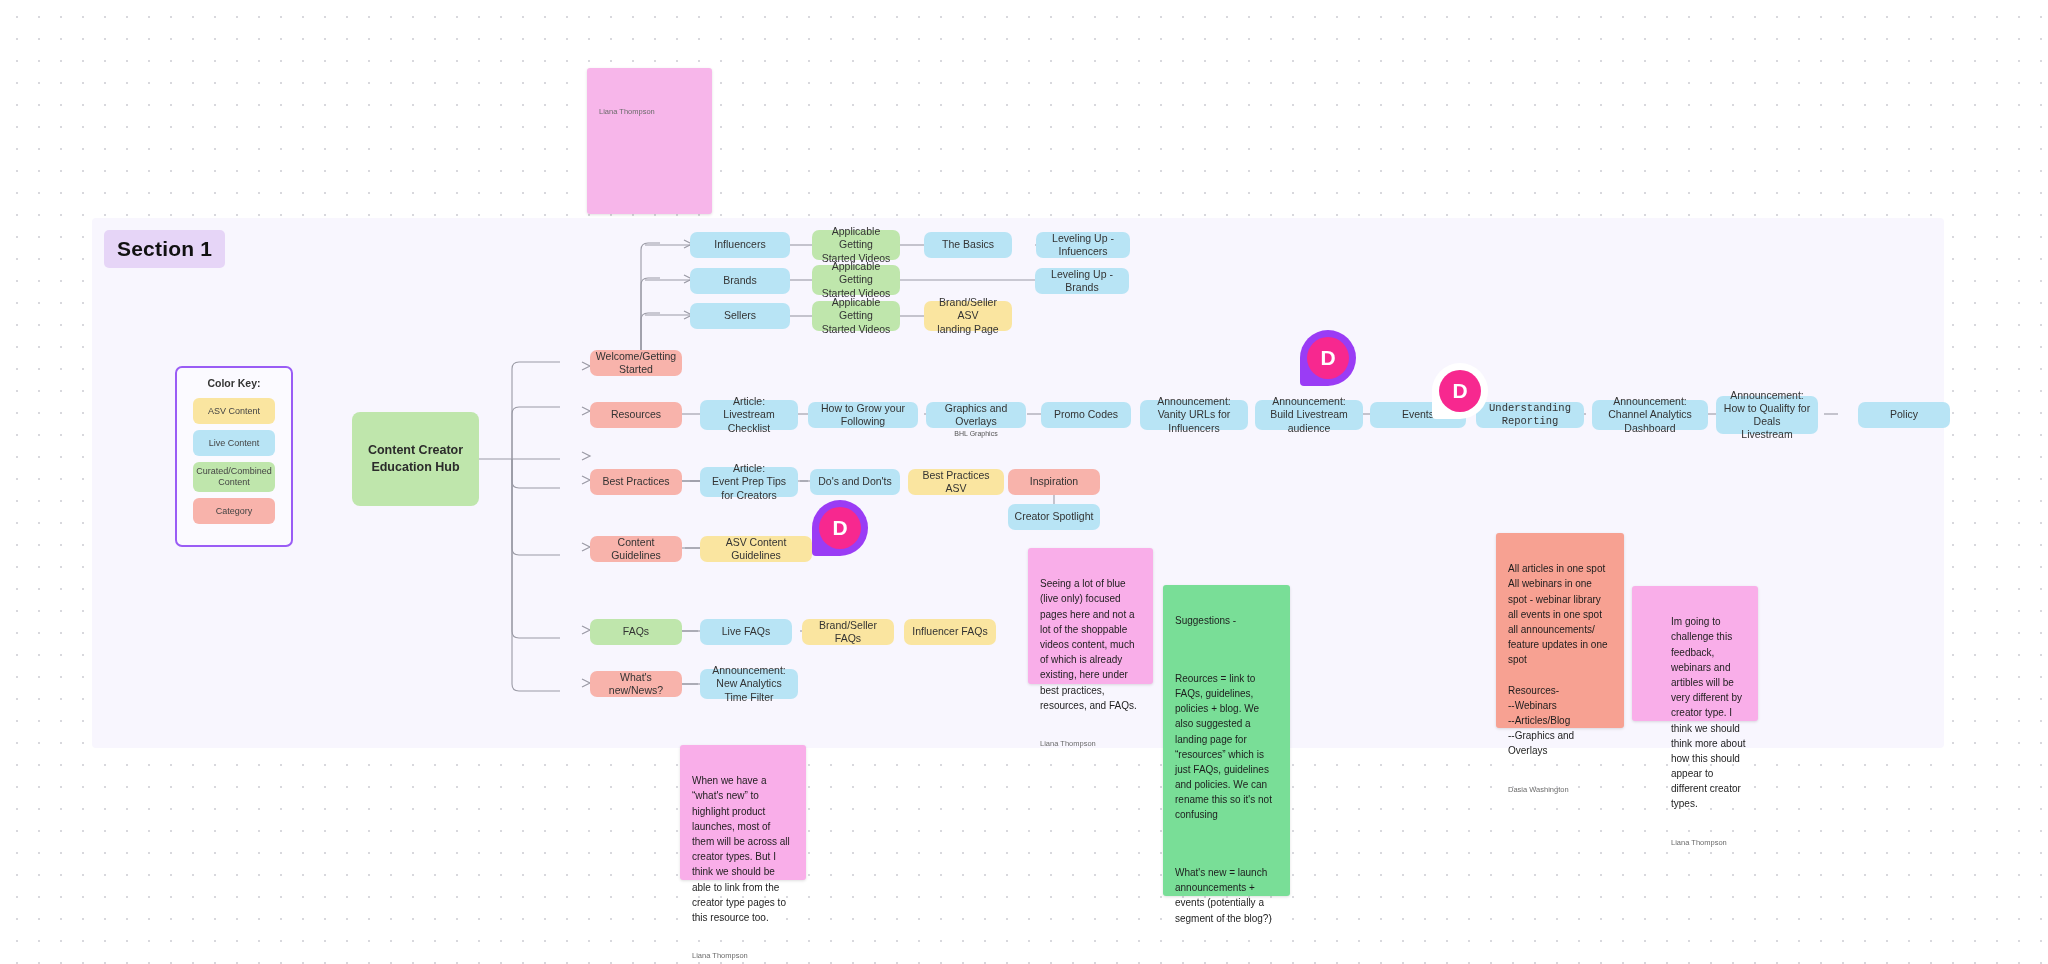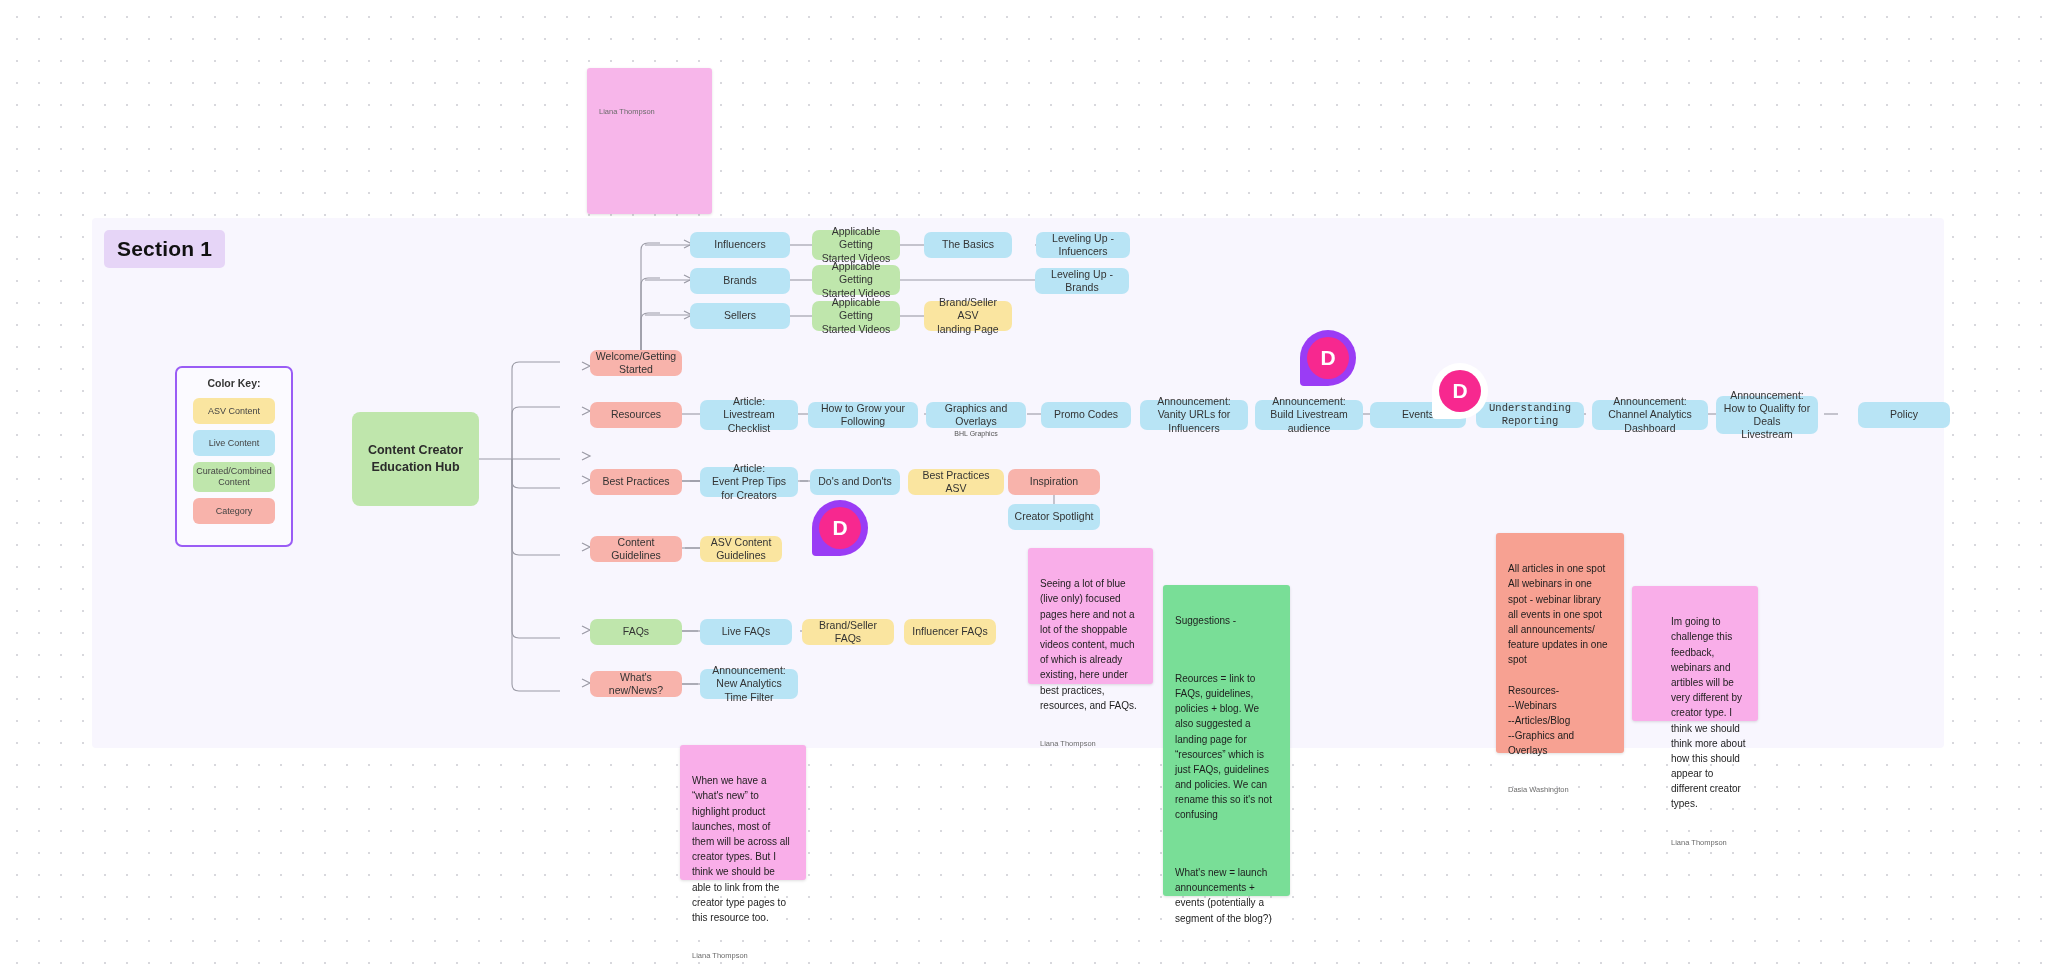--- a/index.html
+++ b/index.html
@@ -237,21 +237,21 @@
 
 <div class="node c-cat" style="left:590px;top:469px;width:92px;height:26px;">Best Practices</div>
 <div class="node c-live" style="left:700px;top:467px;width:98px;height:30px;">Article:
 Event Prep Tips for Creators</div>
 <div class="node c-live" style="left:810px;top:469px;width:90px;height:26px;">Do's and Don'ts</div>
 <div class="node c-asv" style="left:908px;top:469px;width:96px;height:26px;">Best Practices ASV</div>
 <div class="node c-cat" style="left:1008px;top:469px;width:92px;height:26px;">Inspiration</div>
 <div class="node c-live" style="left:1008px;top:504px;width:92px;height:26px;">Creator Spotlight</div>
 
 <div class="node c-cat" style="left:590px;top:536px;width:92px;height:26px;">Content Guidelines</div>
-<div class="node c-asv" style="left:700px;top:536px;width:82px;height:26px;">ASV Content Guidelines</div>
+<div class="node c-asv" style="left:700px;top:536px;width:112px;height:26px;">ASV Content Guidelines</div>
 
 <div class="node c-cur" style="left:590px;top:619px;width:92px;height:26px;">FAQs</div>
 <div class="node c-live" style="left:700px;top:619px;width:92px;height:26px;">Live FAQs</div>
 <div class="node c-asv" style="left:802px;top:619px;width:92px;height:26px;">Brand/Seller FAQs</div>
 <div class="node c-asv" style="left:904px;top:619px;width:92px;height:26px;">Influencer FAQs</div>
 
 <div class="node c-cat" style="left:590px;top:671px;width:92px;height:26px;">What's new/News?</div>
 <div class="node c-live" style="left:700px;top:669px;width:98px;height:30px;">Announcement:
 New Analytics Time Filter</div>
 
@@ -269,21 +269,21 @@
   <div style="height:12px"></div>
   <div>Reources = link to FAQs, guidelines, policies + blog. We also suggested a landing page for “resources” which is just FAQs, guidelines and policies. We can rename this so it's not confusing</div>
   <div style="height:12px"></div>
   <div>What's new = launch announcements + events (potentially a segment of the blog?)</div>
   <div style="height:12px"></div>
   
   
   
 </div>
 
-<div class="note n-orange" style="left:1496px;top:533px;width:128px;height:220px;">
+<div class="note n-orange" style="left:1496px;top:533px;width:128px;height:195px;">
   <div>All articles in one spot
 All webinars in one spot - webinar library
 all events in one spot
 all announcements/ feature updates in one spot
 
 Resources-
 --Webinars
 --Articles/Blog
 --Graphics and Overlays</div>
   <div class="author">Dasia Washington</div>

